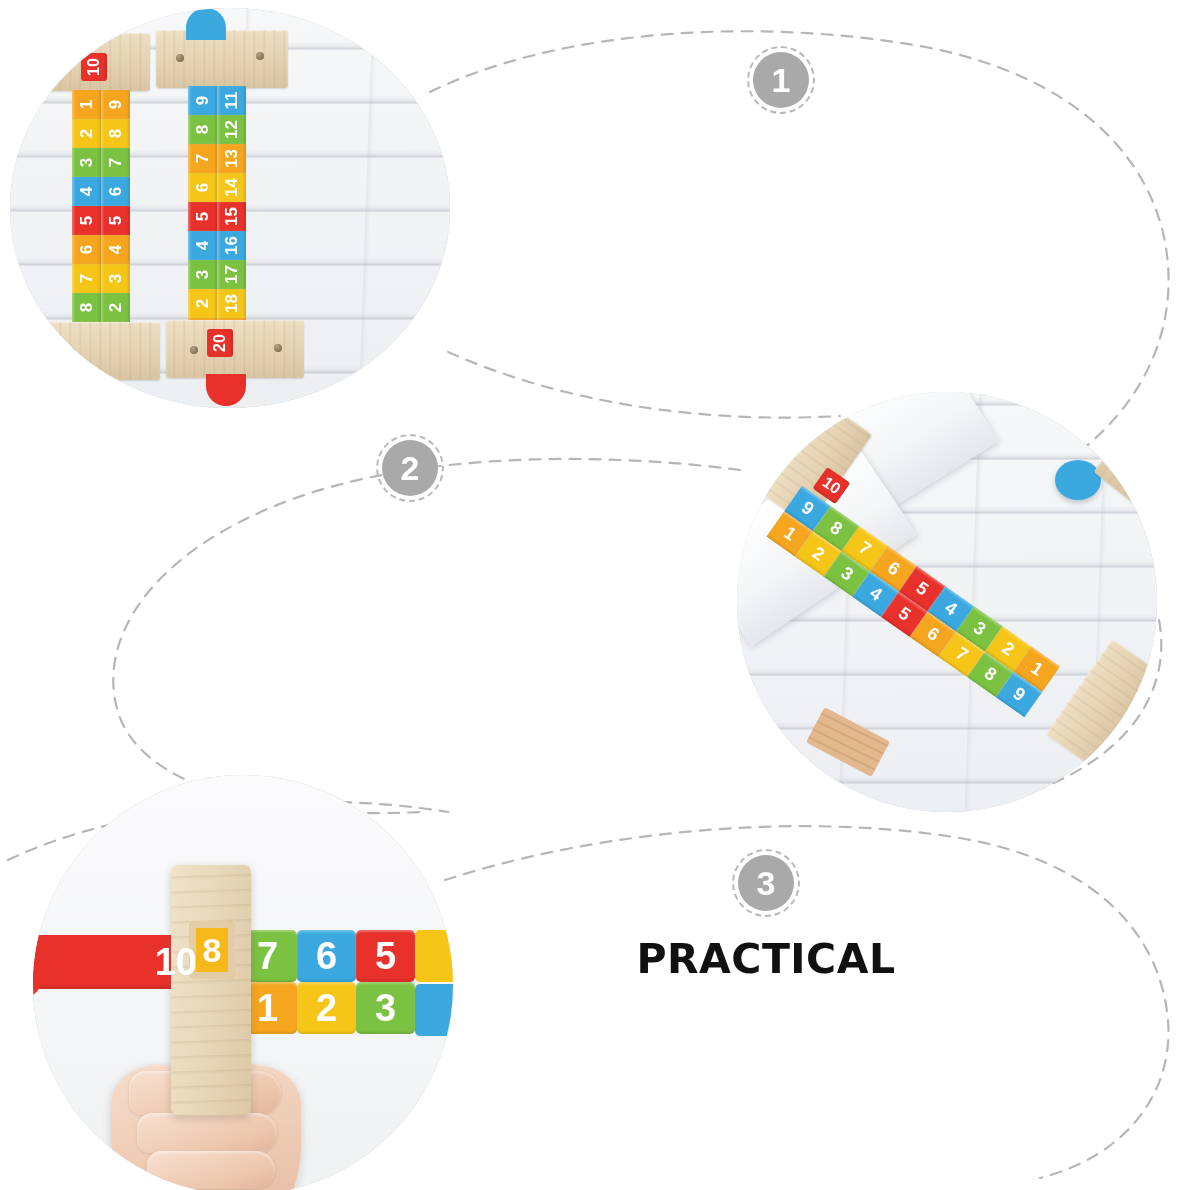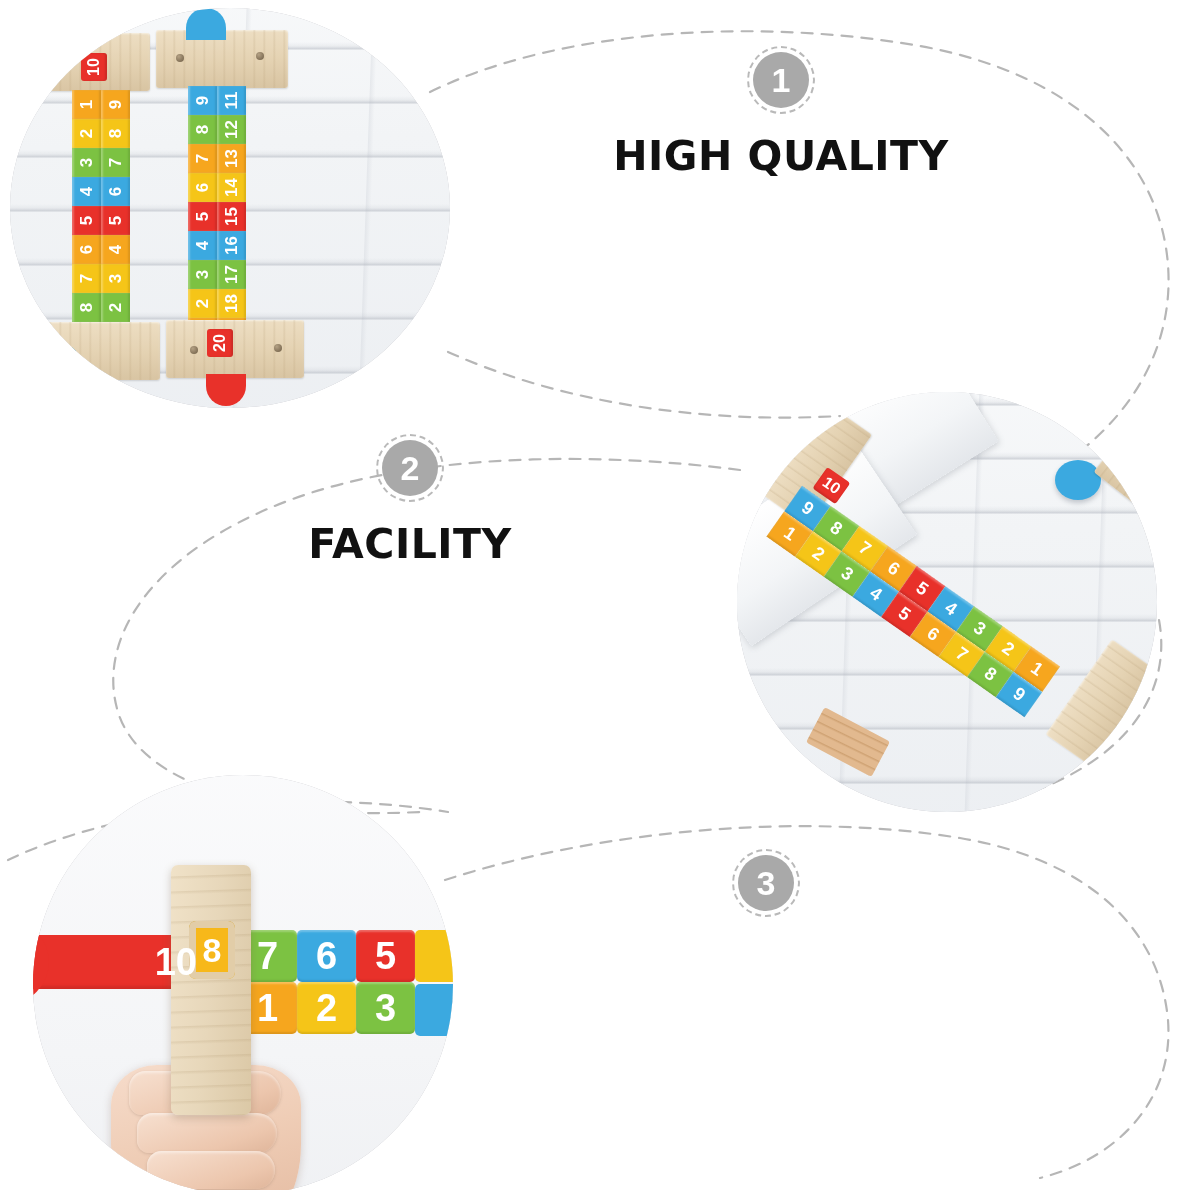--- a/index.html
+++ b/index.html
@@ -320,29 +320,28 @@
     <div class="slider-block" style="left:138px;top:90px;width:80px;height:250px;">
       <div class="grain"></div>
       <div class="window" id="p3-window" style="left: 18px; top: 56px; width: 46px; height: 58px; background: rgb(247, 184, 26);">8</div>
     </div>
   </div>
 
   <div class="sec" style="left:486px;top:52px;width:590px;">
     <div class="num-badge">
         <span>1</span>
       </div>
-    <h2>HIGH QUALITY</h2>
   </div>
 
   <div class="sec" style="left:115px;top:440px;width:590px;">
     <div class="num-badge">
         <span>2</span>
       </div>
-    <h2>FACILITY</h2>
   </div>
 
   <div class="sec" style="left:466px;top:855px;width:600px;">
     <div class="num-badge">
         <span>3</span>
       </div>
+    <h2>PRACTICAL</h2>
   </div>
 
 </div>
 
 </body></html>

